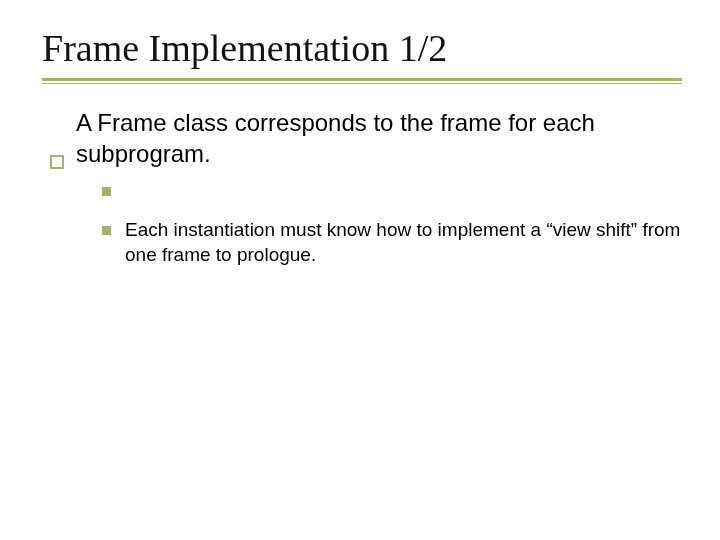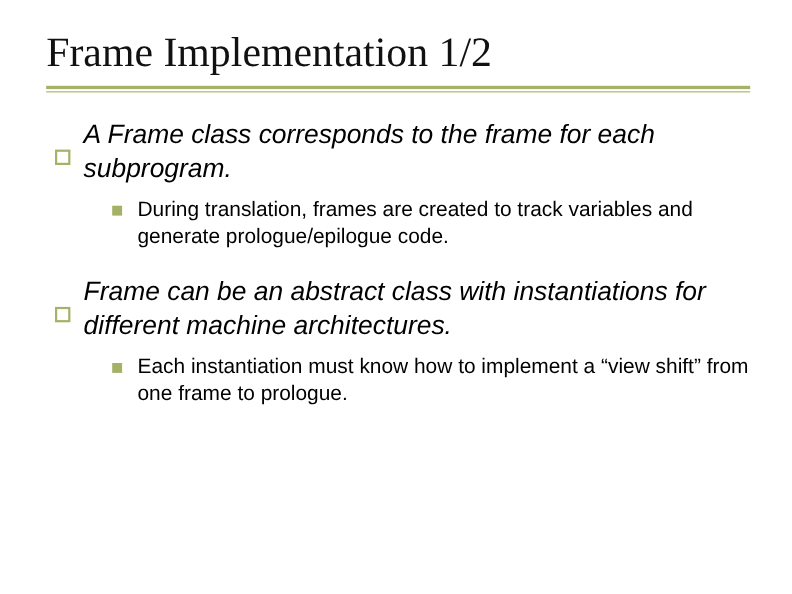--- a/index.html
+++ b/index.html
@@ -23,23 +23,22 @@
     background: #a6b066;
   }
   .underline-bottom {
     height: 1px;
     background: #a6b066;
     margin-top: 2px;
   }
   .content { padding-left: 8px; }
   .bullet-row {
     display: flex;
-    align-items: center;
+    align-items: flex-end;
     margin-bottom: 10px;
-    font-style: italic;
   }
   .bullet-square-outline {
     flex: 0 0 auto;
     width: 14px;
     height: 14px;
     border: 2px solid #a6b066;
     margin-top: 8px;
     margin-right: 12px;
   }
   .top-text {
@@ -77,25 +76,20 @@
 </div>
 
 <div class="content">
 
   <div class="bullet-row">
     <div class="bullet-square-outline"></div>
     <div class="top-text">A Frame class corresponds to the frame for each subprogram.</div>
   </div>
   <div class="sub-row">
     <div class="bullet-square-solid"></div>
-    <div class="sub-text">During translation, frames are created to track variables and generate prologue/epilogue code.</div>
   </div>
 
-  <div class="bullet-row">
-    <div class="bullet-square-outline"></div>
-    <div class="top-text">Frame can be an abstract class with instantiations for different machine architectures.</div>
-  </div>
   <div class="sub-row">
     <div class="bullet-square-solid"></div>
     <div class="sub-text">Each instantiation must know how to implement a “view shift” from one frame to prologue.</div>
   </div>
 
 </div>
 
 </body></html>

